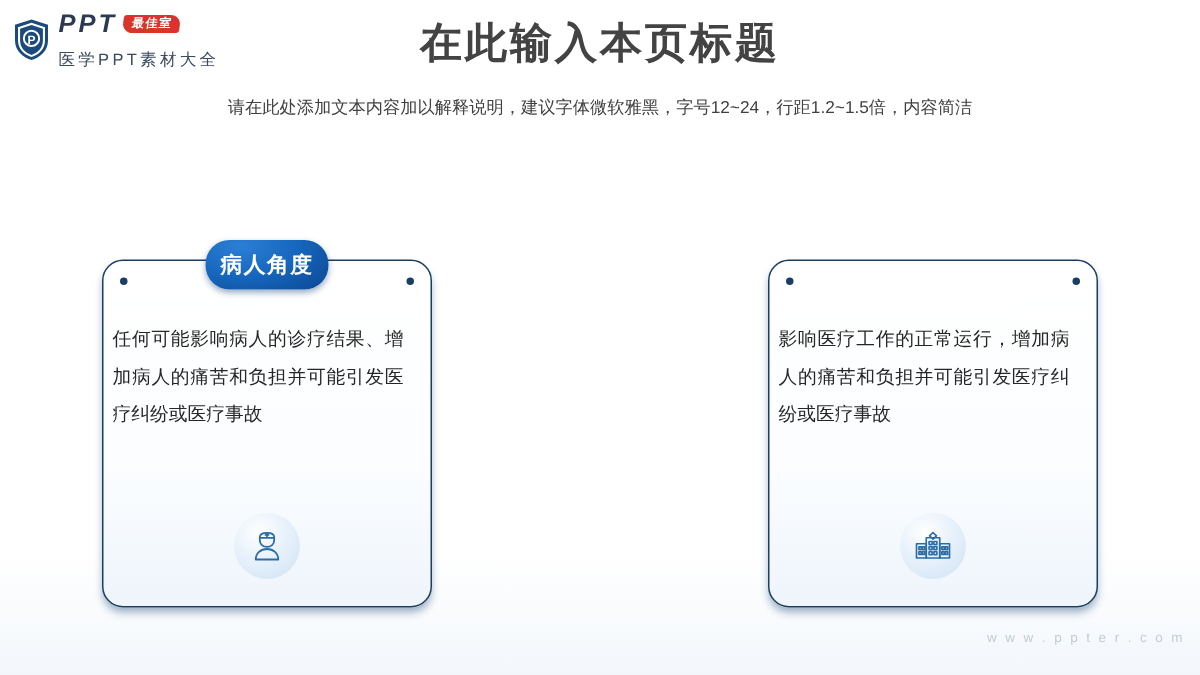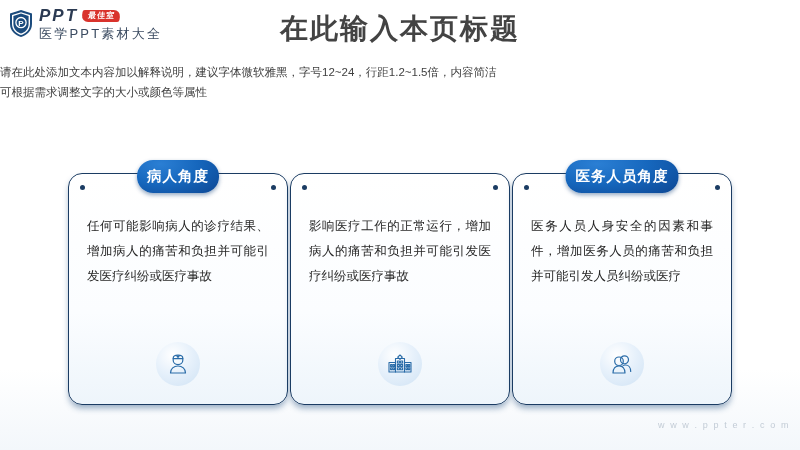--- a/index.html
+++ b/index.html
@@ -46,42 +46,43 @@
     color: #ffffff;
     font-size: 8px;
     font-weight: bold;
     padding: 2px 5px 2px 6px;
     border-radius: 2px 7px 2px 7px;
     letter-spacing: 1px;
     line-height: 1;
     transform: skewX(-8deg);
   }
   .logo-sub {
-    font-size: 13px;
+    font-size: 11px;
     color: #3a4a60;
     letter-spacing: 2.2px;
-    margin-top: 3px;
+    margin-top: 11px;
     line-height: 1;
   }
 
   
   .title {
     position: absolute;
     left: 0; right: 0;
     top: 10px;
     text-align: center;
     font-size: 28px;
     font-weight: bold;
     color: #434343;
     letter-spacing: 2px;
   }
   .subtitle {
     position: absolute;
     left: 0; right: 0;
     top: 62px;
+    text-align: center;
     color: #404040;
     font-size: 11.5px;
     line-height: 20px;
   }
   .subtitle div { white-space: nowrap; }
 
   
   .cards {
     position: absolute;
     left: 68px;
@@ -136,21 +137,21 @@
     color: #ffffff;
     font-size: 14.5px;
     font-weight: bold;
     letter-spacing: 1px;
     white-space: nowrap;
     box-shadow: 0 2px 4px rgba(16,62,120,0.45);
   }
 
   .card-text {
     position: absolute;
-    left: 18px;
+    left: 6px;
     right: 18px;
     top: 40px;
     font-size: 12.5px;
     line-height: 25px;
     color: #262626;
     text-align: justify;
     text-align-last: left;
   }
 
   .icon-circle {
@@ -195,21 +196,20 @@
         <span class="logo-ppt">PPT</span>
         <span class="logo-badge">最佳室</span>
       </div>
       <div class="logo-sub">医学PPT素材大全</div>
     </div>
   </div>
 
   <div class="title">在此输入本页标题</div>
   <div class="subtitle">
     <div>请在此处添加文本内容加以解释说明，建议字体微软雅黑，字号12~24，行距1.2~1.5倍，内容简洁</div>
-    <div>可根据需求调整文字的大小或颜色等属性</div>
   </div>
 
   <div class="cards">
 
     <div class="card-wrap">
       <div class="pill">病人角度</div>
       <div class="card">
         <span class="screw left"></span>
         <span class="screw right"></span>
         <div class="card-text">任何可能影响病人的诊疗结果、增加病人的痛苦和负担并可能引发医疗纠纷或医疗事故</div>
@@ -247,34 +247,18 @@
             <rect x="5.9" y="15.8" width="1.6" height="1.8"></rect>
             <rect x="18.9" y="12.6" width="1.6" height="1.8"></rect>
             <rect x="21.2" y="12.6" width="1.6" height="1.8"></rect>
             <rect x="18.9" y="15.8" width="1.6" height="1.8"></rect>
             <rect x="21.2" y="15.8" width="1.6" height="1.8"></rect>
           </svg>
         </div>
       </div>
     </div>
 
-    <div class="card-wrap">
-      <div class="pill">医务人员角度</div>
-      <div class="card">
-        <span class="screw left"></span>
-        <span class="screw right"></span>
-        <div class="card-text">医务人员人身安全的因素和事件，增加医务人员的痛苦和负担并可能引发人员纠纷或医疗</div>
-        <div class="icon-circle">
-          <svg width="26" height="24" viewBox="0 0 26 24" fill="none" stroke="#2a6ca8" stroke-width="1.2" stroke-linecap="round" stroke-linejoin="round">
-            <circle cx="15.5" cy="7.8" r="4"></circle>
-            <path d="M11.5 19.5 C11.5 15.6 13.6 13 16.6 13 C19.6 13 21.7 15.6 21.7 19.5"></path>
-            <circle cx="10" cy="9.3" r="4.3"></circle>
-            <path d="M4 21 C4 16.5 6.6 13.8 10 13.8 C13.4 13.8 16 16.5 16 21 Z" fill="#eaf3fb"></path>
-          </svg>
-        </div>
-      </div>
-    </div>
 
   </div>
 
   <div class="watermark">w w w . p p t e r . c o m</div>
 
 </div>
 
 </body></html>

